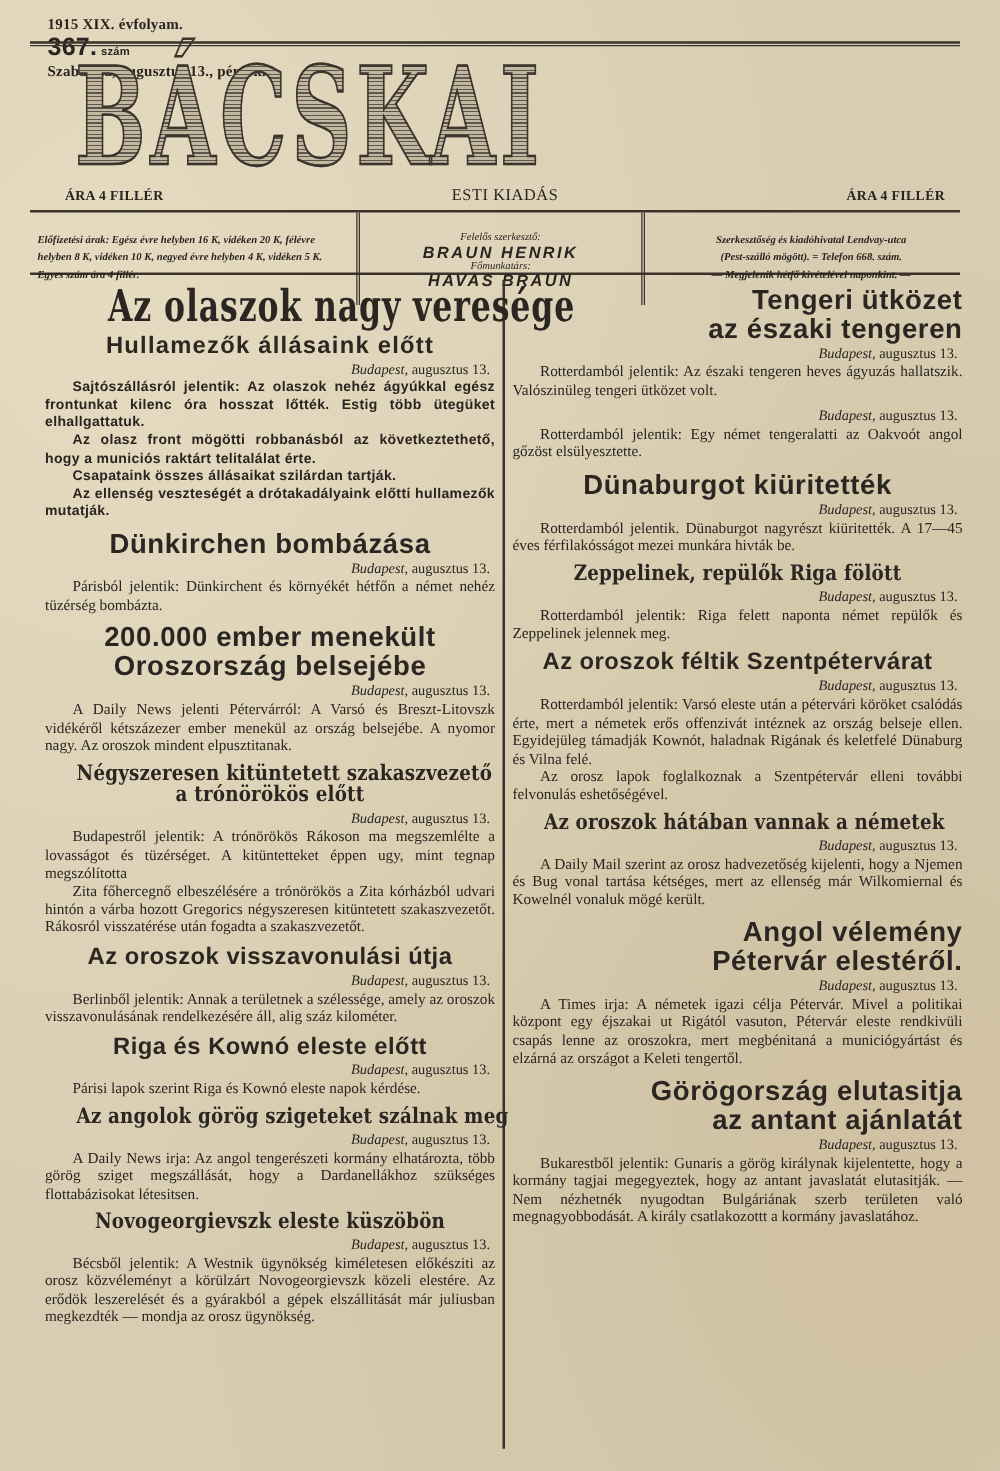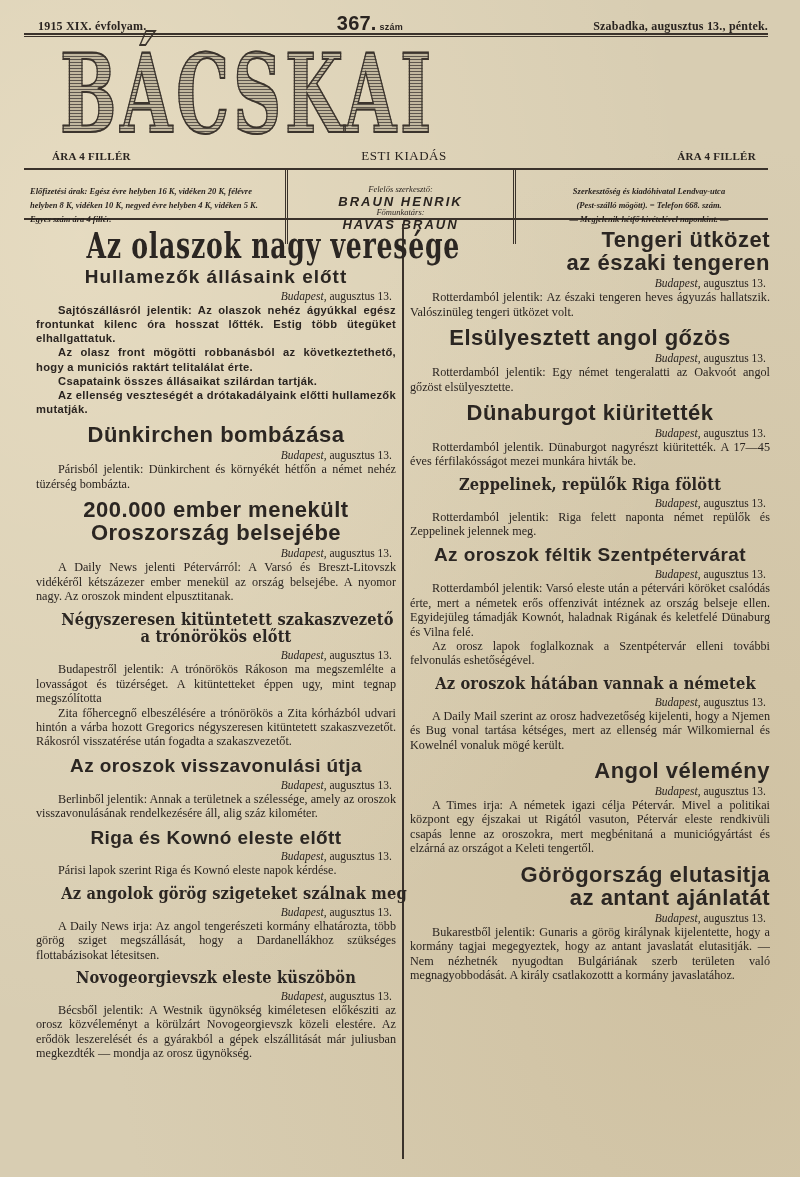--- a/index.html
+++ b/index.html
@@ -15,20 +15,21 @@
     overflow: hidden;
   }
   .page { position: absolute; left: 0; top: 0; width: 800px; height: 1177px; }
 
   
   .topline {
     position: absolute; left: 38px; right: 32px; top: 12px; height: 20px;
     display: flex; justify-content: space-between; align-items: baseline;
     font-weight: bold; font-size: 12px; letter-spacing: 0.2px;
     font-family: "Liberation Serif", serif;
+    flex-direction: column;
   }
   .topline .num { font-size: 20px; font-family: "Liberation Sans", sans-serif; font-weight: bold; text-align: right; }
   .topline .num small { font-size: 9px; font-weight: bold; margin-left: 3px; }
   .rule-double {
     position: absolute; left: 24px; right: 32px; height: 4px;
     border-top: 2px solid #3a322b; border-bottom: 1px solid #3a322b;
   }
 
   
   .masthead {
@@ -211,21 +212,20 @@
     <div class="article">
       <div class="hl l">
         <span class="line1-left">Tengeri ütközet</span>
         <span class="line2-right">az északi tengeren</span>
       </div>
       <div class="dateline"><i>Budapest,</i> <span>augusztus 13.</span></div>
       <p class="body">Rotterdamból jelentik: Az északi tengeren heves ágyuzás hallatszik. Valószinüleg tengeri ütközet volt.</p>
     </div>
 
     <div class="article">
-      <div class="hl l">Elsülyesztett angol gőzös</div>
       <div class="dateline"><i>Budapest,</i> <span>augusztus 13.</span></div>
       <p class="body">Rotterdamból jelentik: Egy német tengeralatti az Oakvoót angol gőzöst elsülyesztette.</p>
     </div>
 
     <div class="article">
       <div class="hl l">Dünaburgot kiüritették</div>
       <div class="dateline"><i>Budapest,</i> <span>augusztus 13.</span></div>
       <p class="body">Rotterdamból jelentik. Dünaburgot nagyrészt kiüritették. A 17—45 éves férfilakósságot mezei munkára hivták be.</p>
     </div>
 
@@ -244,20 +244,21 @@
 
     <div class="article">
       <div class="hl s cond" style="font-family:'DejaVu Serif',serif; white-space:nowrap;">Az oroszok hátában vannak a németek</div>
       <div class="dateline"><i>Budapest,</i> <span>augusztus 13.</span></div>
       <p class="body">A Daily Mail szerint az orosz hadvezetőség kijelenti, hogy a Njemen és Bug vonal tartása kétséges, mert az ellenség már Wilkomiernal és Kowelnél vonaluk mögé került.</p>
     </div>
 
     <div class="article">
       <div class="hl l">
         <span class="line1-left">Angol vélemény</span>
+        <span class="line2-right">Pétervár elestéről.</span>
       </div>
       <div class="dateline"><i>Budapest,</i> <span>augusztus 13.</span></div>
       <p class="body">A Times irja: A németek igazi célja Pétervár. Mivel a politikai központ egy éjszakai ut Rigától vasuton, Pétervár eleste rendkivüli csapás lenne az oroszokra, mert megbénitaná a municiógyártást és elzárná az országot a Keleti tengertől.</p>
     </div>
 
     <div class="article">
       <div class="hl l">
         <span class="line1-left">Görögország elutasitja</span>
         <span class="line2-right">az antant ajánlatát</span>
       </div>

